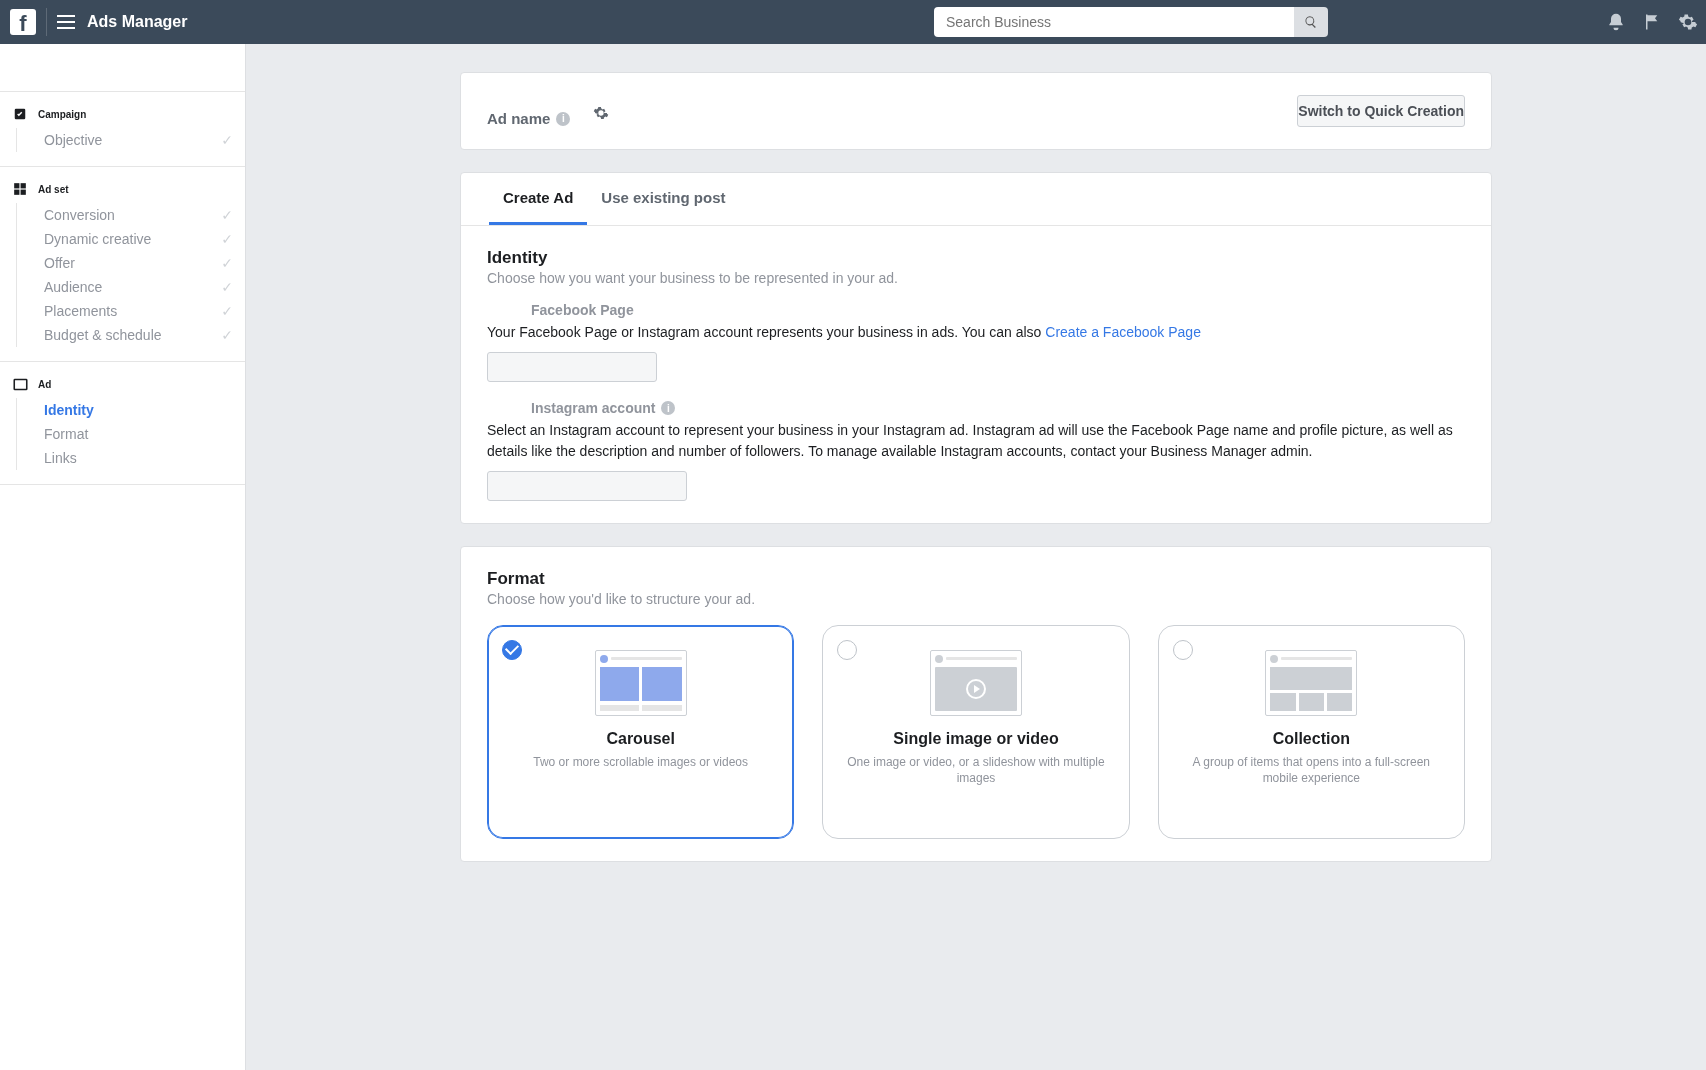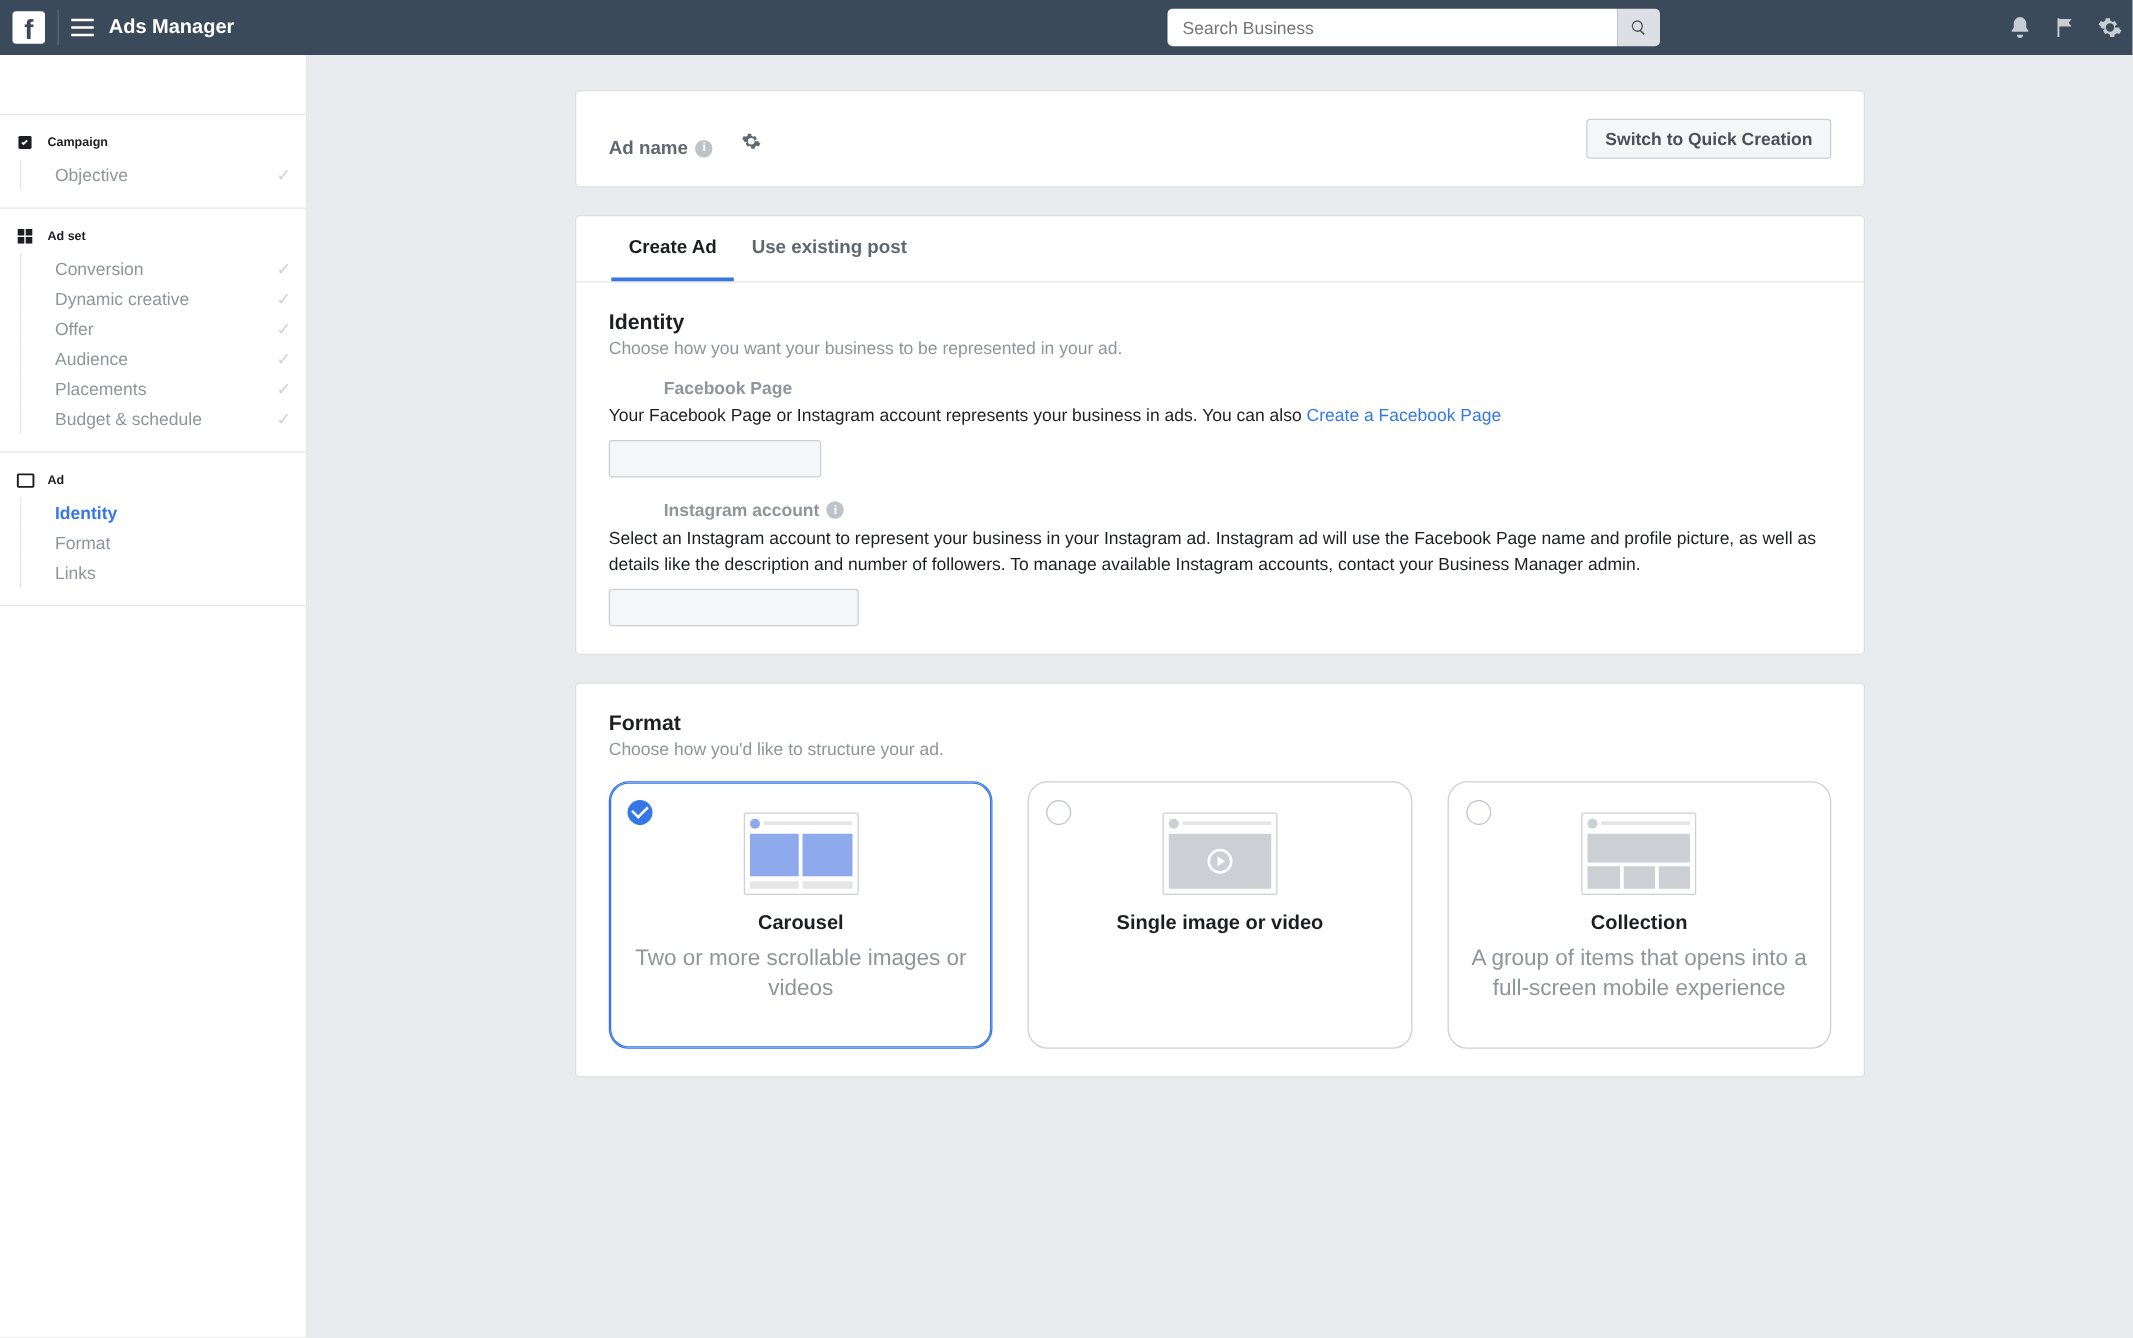--- a/index.html
+++ b/index.html
@@ -36,21 +36,21 @@
 
 .main { flex:1; padding: 28px 44px; max-width: 1120px; margin: 0 auto; }
 .card { background:#fff; border:1px solid #dddfe2; border-radius:4px; margin-bottom: 22px; }
 .card-pad { padding: 22px 26px; }
 
 .adname-row { display:flex; align-items:flex-end; }
 .adname-label { color:#606770; font-weight:700; font-size:15px; display:flex; align-items:center; gap:6px; min-width:90px; }
 .info-icon { display:inline-flex; width:14px; height:14px; border-radius:50%; background:#bec3c9; color:#fff; align-items:center; justify-content:center; font-size:10px; font-style:normal; font-weight:bold; }
 .adname-input { margin-left:18px; width:540px; height:32px; border:1px solid #ccd0d5; border-radius:3px; padding:0 10px; font-size:15px; color:#555; outline:none; }
 .gear-btn { width:28px; height:28px; margin-left:10px; display:flex; align-items:center; justify-content:center; color:#606770; cursor:pointer; }
-.switch-btn { margin-left:auto; height:32px; padding:0 14px; background:#f5f6f7; border:1px solid #ccd0d5; border-radius:3px; font-weight:700; color:#4b4f56; font-size:14px; cursor:pointer; }
+.switch-btn { margin-left:auto; height:32px; padding:0 0; background:#f5f6f7; border:1px solid #ccd0d5; border-radius:3px; font-weight:700; color:#4b4f56; font-size:14px; cursor:pointer; }
 
 .tabs { display:flex; border-bottom:1px solid #e5e5e5; padding: 0 28px; }
 .tab { padding: 16px 14px; font-size:15px; font-weight:700; color:#606770; cursor:pointer; border-bottom:3px solid transparent; }
 .tab.active { color:#1c1e21; border-bottom-color:#3578e5; }
 
 .section-title { font-size:17px; font-weight:700; color:#1c1e21; }
 .section-sub { color:#90949c; margin-top:2px; margin-bottom:16px; }
 .field-label { color:#90949c; font-weight:600; font-size:14px; margin-bottom:4px; display:flex; align-items:center; gap:6px;margin-left:44px; }
 .field-desc { font-size:14px; color:#1c1e21; line-height:1.45; }
 .field-desc a { color:#3578e5; text-decoration:none; cursor:pointer; }
@@ -71,21 +71,21 @@
 .illus-carousel .illus-body { display:flex; gap:3px; flex:1; }
 .illus-carousel .illus-body div { flex:1; background:#8ea9ec; }
 .illus-video .illus-body { flex:1; background:#ccd0d5; display:flex; align-items:center; justify-content:center; border-radius:1px; }
 .illus-video .play { width:20px; height:20px; border:2px solid #fff; border-radius:50%; display:flex; align-items:center; justify-content:center; }
 .illus-video .play::after { content:""; border-left:6px solid #fff; border-top:4px solid transparent; border-bottom:4px solid transparent; margin-left:2px; }
 .illus-collection .illus-body { display:flex; flex-direction:column; gap:3px; flex:1; }
 .illus-collection .illus-hero { flex:1.3; background:#ccd0d5; }
 .illus-collection .illus-row { flex:1; display:flex; gap:3px; }
 .illus-collection .illus-row div { flex:1; background:#ccd0d5; }
 .format-title { font-weight:700; font-size:16px; color:#1c1e21; margin-bottom:6px; }
-.format-desc { color:#90949c; font-size:18px; line-height:1.35; }
+.format-desc { color:#90949c; font-size:12px; line-height:1.35; }
 
 svg { display:block; }
 </style>
 </head>
 <body>
 
 <div class="topbar">
   <div class="fb-logo">f</div>
   <div class="topbar-divider"></div>
   <div class="hamburger-icon">
@@ -280,20 +280,21 @@
             <div class="format-illus illus-video">
               <div class="illus-header">
                   <span class="illus-circle"></span>
                   <span class="illus-bar"></span>
                 </div>
               <div class="illus-body">
                   <div class="play"></div>
                 </div>
             </div>
             <div class="format-title">Single image or video</div>
+            <div class="format-desc">One image or video, or a slideshow with multiple images</div>
           </div>
 
           <div class="format-card">
             <div class="radio"></div>
             <div class="format-illus illus-collection">
               <div class="illus-header">
                   <span class="illus-circle"></span>
                   <span class="illus-bar"></span>
                 </div>
               <div class="illus-body">

